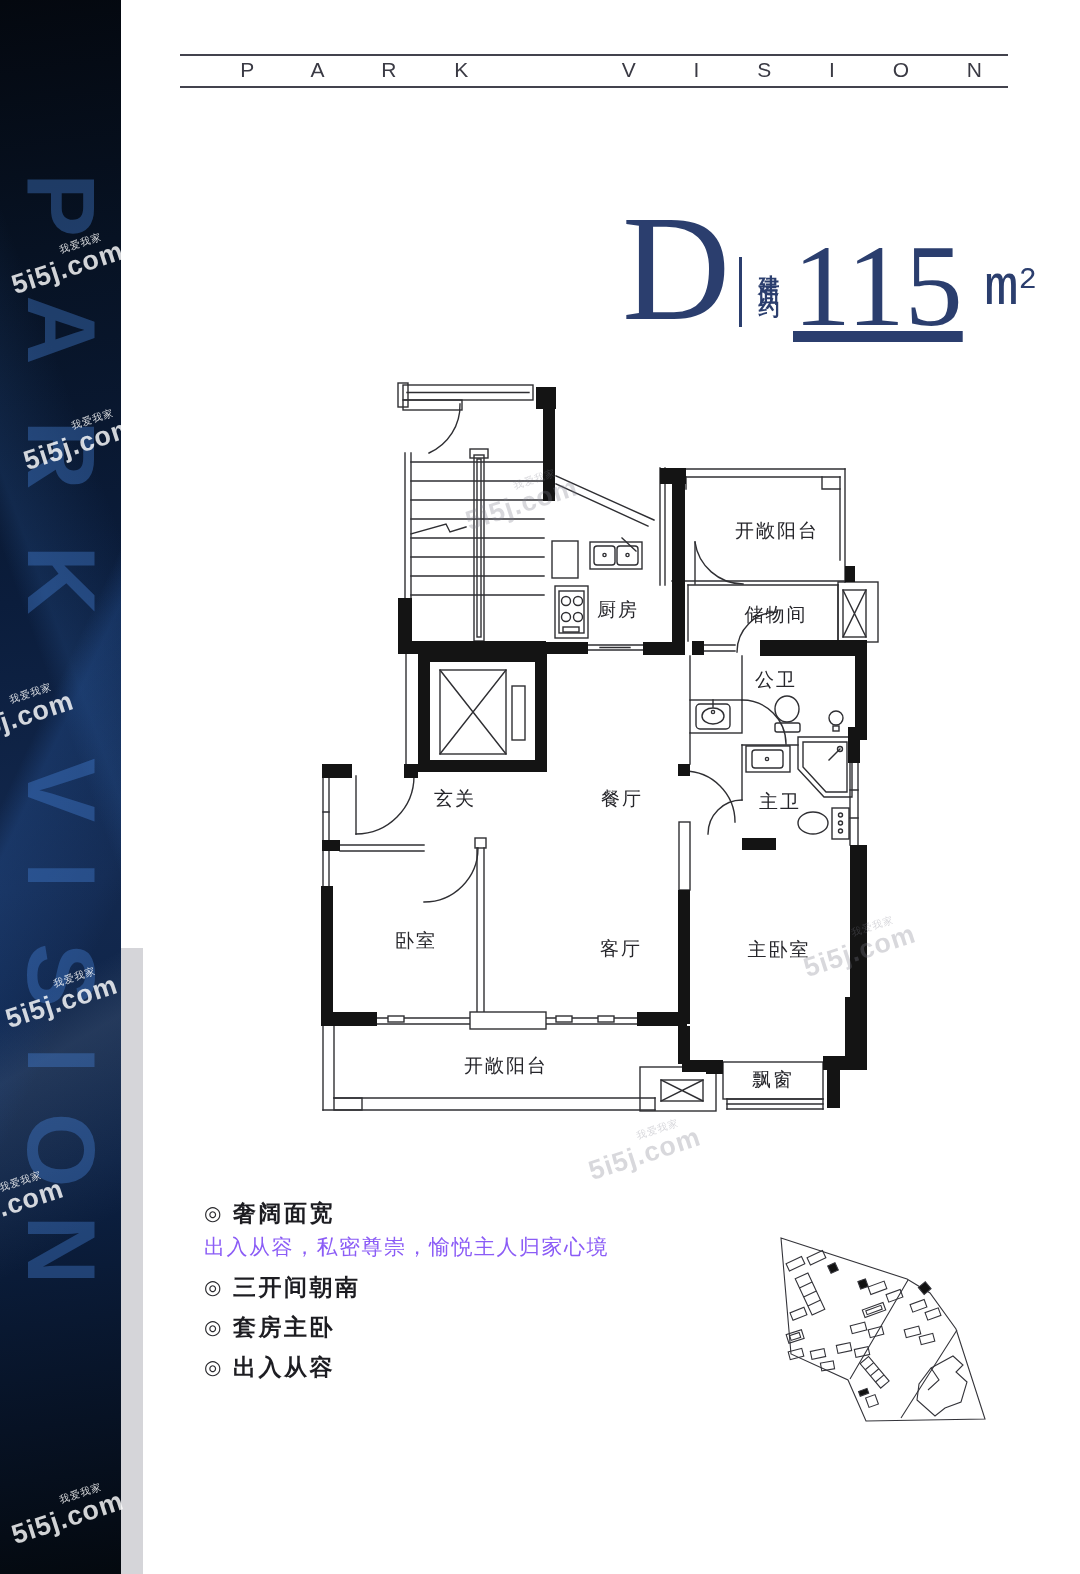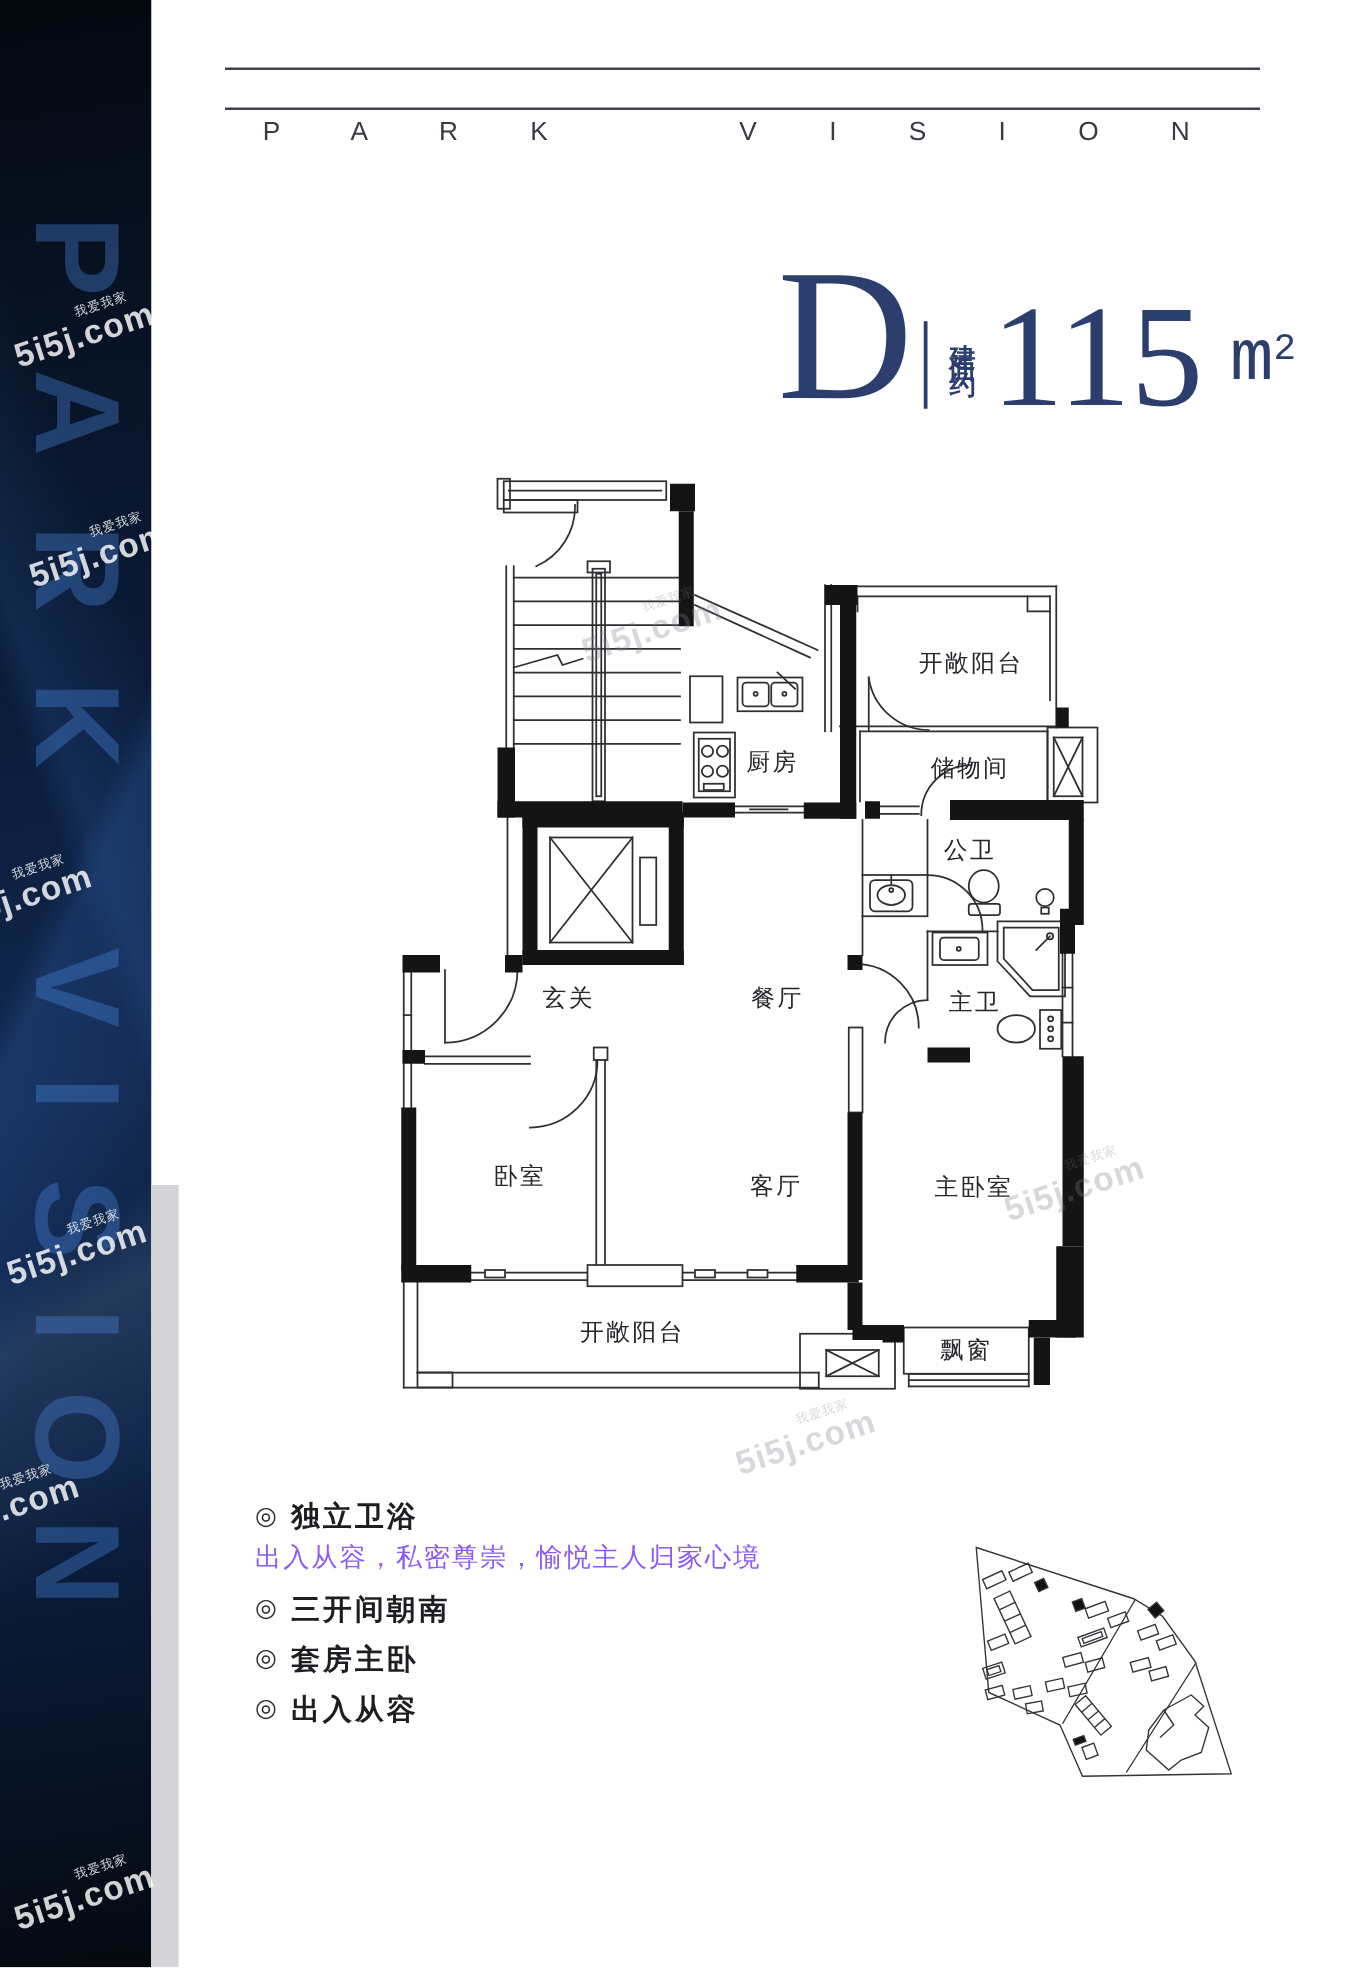--- a/index.html
+++ b/index.html
@@ -12,32 +12,32 @@
   .band::before{content:"";position:absolute;inset:0;
         background:linear-gradient(115deg,transparent 44%,rgba(45,95,170,.28) 47%,rgba(35,75,140,.12) 60%,transparent 63%),
                    linear-gradient(70deg,transparent 54%,rgba(60,120,200,.16) 58%,transparent 72%),
                    linear-gradient(150deg,transparent 62%,rgba(120,140,165,.20) 66%,transparent 78%);}
   .band-letter{position:absolute;left:0;width:121px;text-align:center;font-size:96px;font-weight:bold;
         color:rgba(72,132,218,.38);transform:rotate(90deg);line-height:1;}
   .gray-strip{position:absolute;left:121px;top:948px;width:22px;height:626px;background:#d5d5d9;}
 
   
   .header-rule{position:absolute;left:180px;width:828px;height:2px;background:#43434d;}
-  .header-brand{position:absolute;left:180px;top:58px;width:828px;text-align:center;
-        font-size:21px;letter-spacing:26px;white-space:pre;color:#3a3a44;font-weight:500;margin-top:36px;}
+  .header-brand{position:absolute;left:180px;top:58px;width:828px;text-align:right;
+        font-size:21px;letter-spacing:26px;white-space:pre;color:#3a3a44;font-weight:500;}
 
   
   .t-navy{color:#2b3e6e;}
   .title-d{position:absolute;left:622px;top:193px;font-family:"Liberation Serif","DejaVu Serif",serif;
         font-size:150px;line-height:1;}
   .title-bar{position:absolute;left:739px;top:257px;width:3px;height:70px;background:#2b3e6e;}
   .title-prefix{position:absolute;left:755px;top:258px;font-size:21px;font-weight:700;
         writing-mode:vertical-rl;text-orientation:upright;letter-spacing:11px;}
   .title-area{position:absolute;left:793px;top:228px;font-family:"Liberation Serif","DejaVu Serif",serif;
-        font-size:116px;line-height:1;}
+        font-size:116px;line-height:1;text-decoration:underline;}
   .title-unit{position:absolute;left:984px;top:260px;font-family:Liberation Mono, monospace;
         font-size:58px;line-height:1;text-align:right;}
   .title-unit sup{font-size:30px;vertical-align:16px;}
 
   
   .plan{position:absolute;left:300px;top:360px;width:580px;height:770px;}
   .plan text{font-family:"Liberation Sans","DejaVu Sans",sans-serif;font-size:19px;fill:#26262b;letter-spacing:2px;}
 
   
   .features{position:absolute;left:204px;top:1200px;width:470px;}
@@ -297,21 +297,21 @@
       <text x="779" y="956">主卧室</text>
       <text x="506" y="1072">开敞阳台</text>
       <text x="773" y="1086">飘窗</text>
     </g>
   </svg>
 
   <div class="features">
     <div class="feature">
       <div class="feature-title">
         <span class="feature-icon">◎</span>
-        <span>独立卫浴</span>
+        <span>奢阔面宽</span>
       </div>
       <div class="feature-desc">出入从容，私密尊崇，愉悦主人归家心境</div>
     </div>
     <div class="feature">
       <div class="feature-title">
         <span class="feature-icon">◎</span>
         <span>三开间朝南</span>
       </div>
     </div>
     <div class="feature">

